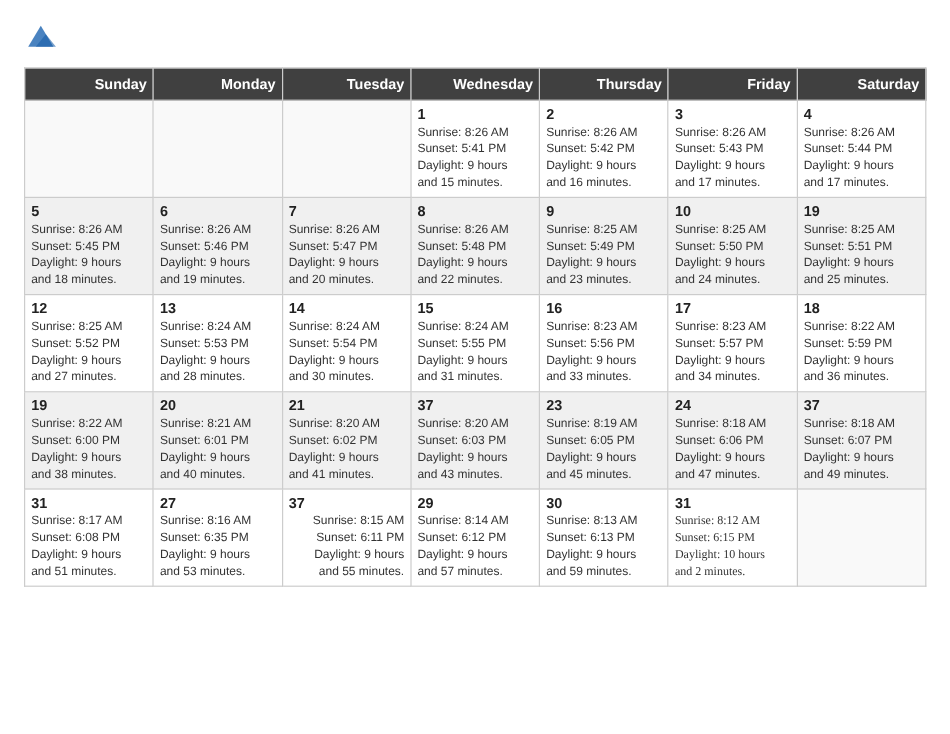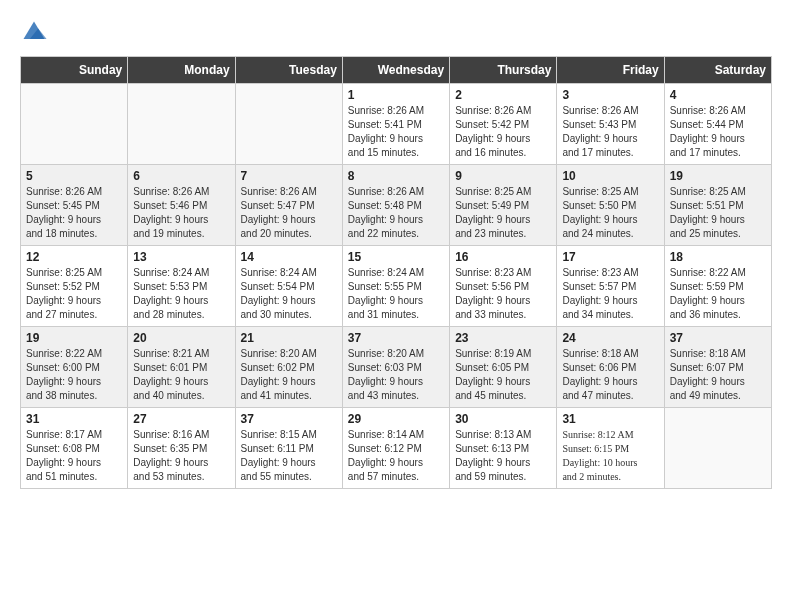--- a/index.html
+++ b/index.html
@@ -336,21 +336,21 @@
             </td>
             <td>
               <div class="day-number">27</div>
               <div class="day-info" style="white-space: pre-line;">Sunrise: 8:16 AM
 Sunset: 6:35 PM
 Daylight: 9 hours
 and 53 minutes.</div>
             </td>
             <td>
               <div class="day-number">37</div>
-              <div class="day-info" style="white-space: pre-line;">Sunrise: 8:15 AM
+              <div class="day-info" style="white-space: pre-line; text-align: right;">Sunrise: 8:15 AM
 Sunset: 6:11 PM
 Daylight: 9 hours
 and 55 minutes.</div>
             </td>
             <td>
               <div class="day-number">29</div>
               <div class="day-info" style="white-space: pre-line;">Sunrise: 8:14 AM
 Sunset: 6:12 PM
 Daylight: 9 hours
 and 57 minutes.</div>

